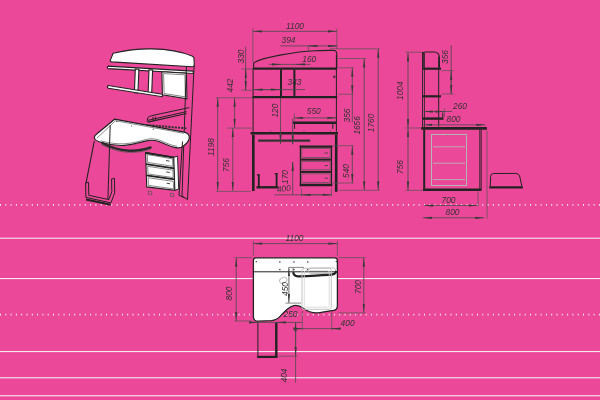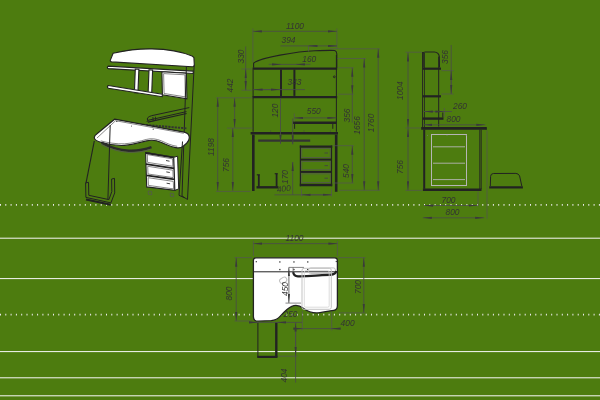--- a/index.html
+++ b/index.html
@@ -1,16 +1,16 @@
 <!DOCTYPE html>
 <html><head>
 <meta charset="utf-8">
 <style>
 html,body{margin:0;padding:0;background:#fff;}
-#page{width:600px;height:400px;position:relative;background:#4d7c0f;overflow:hidden;}
+#page{width:600px;height:400px;position:relative;background:#ec4899;overflow:hidden;}
 text{font-family:"Liberation Sans",sans-serif;font-style:italic;fill:#333;}
 .d{stroke:#4a4a4a;stroke-width:0.8;fill:none;}
 .e{stroke:#555;stroke-width:0.7;fill:none;}
 .o{stroke:#222;fill:none;}
 .g{stroke:#b5b5b5;fill:none;}
 </style>
 </head>
 <body>
 <div id="page">
 <svg width="600" height="400" viewBox="0 0 600 400">

